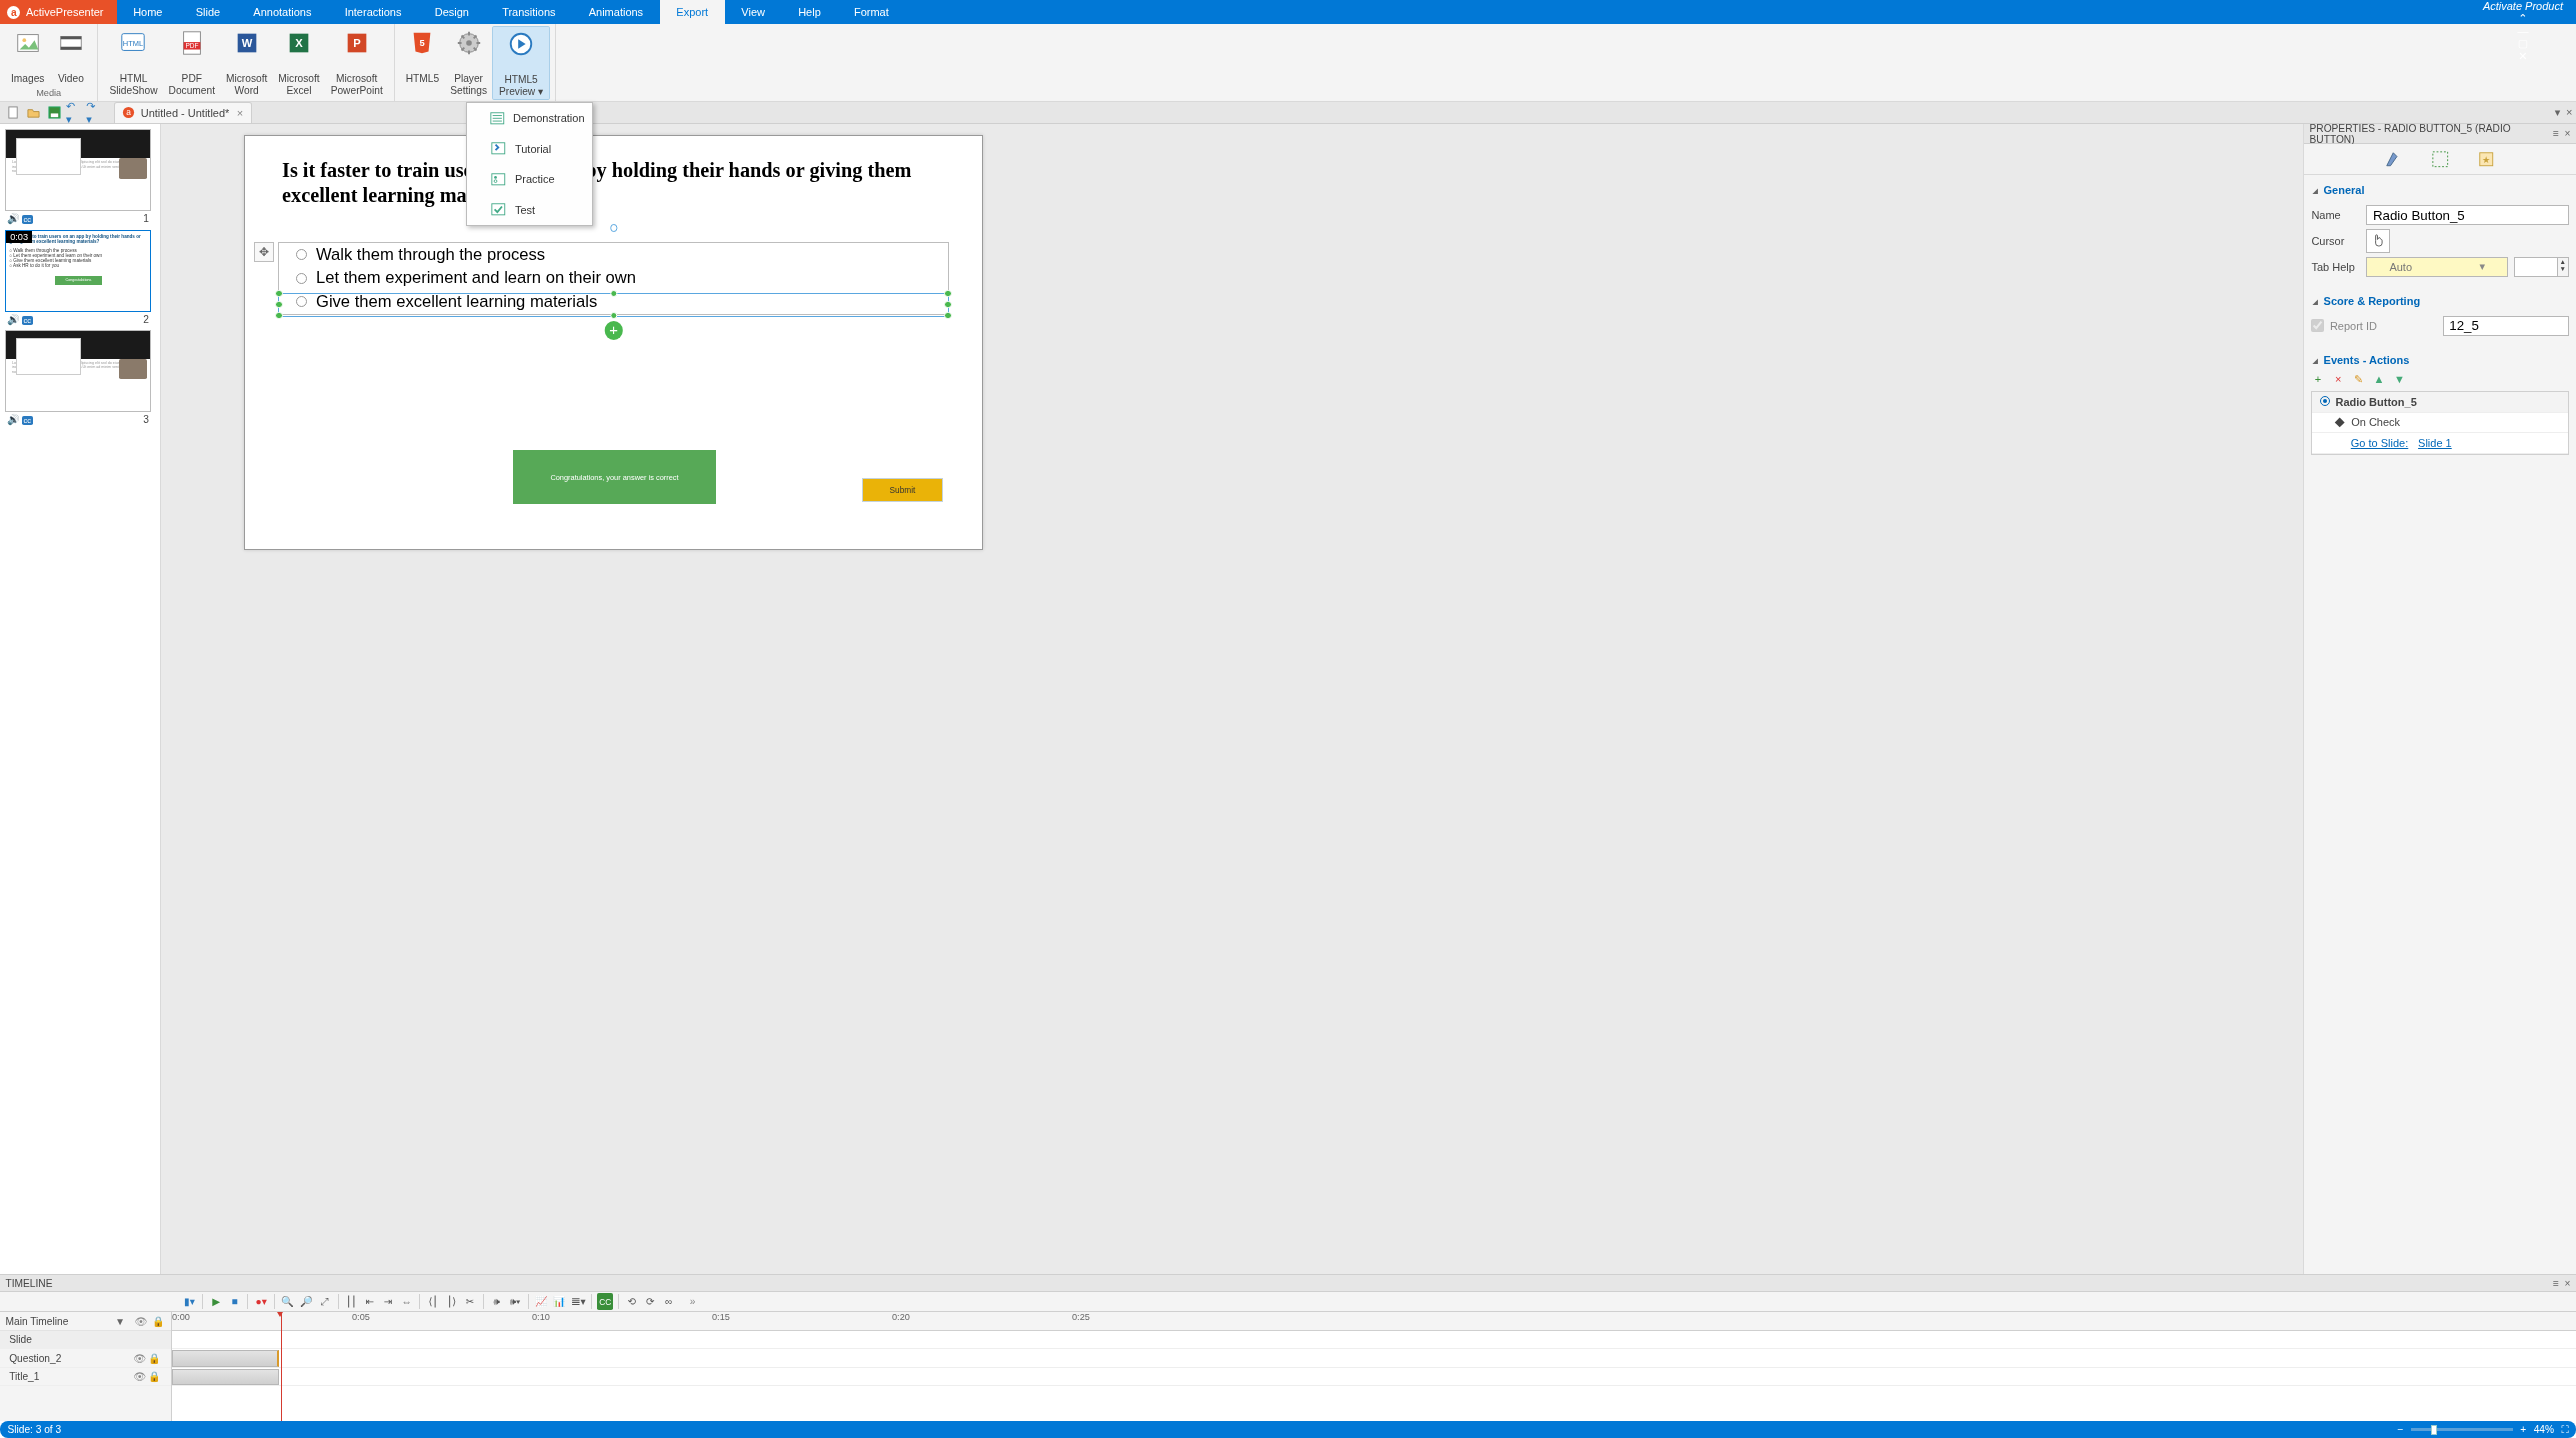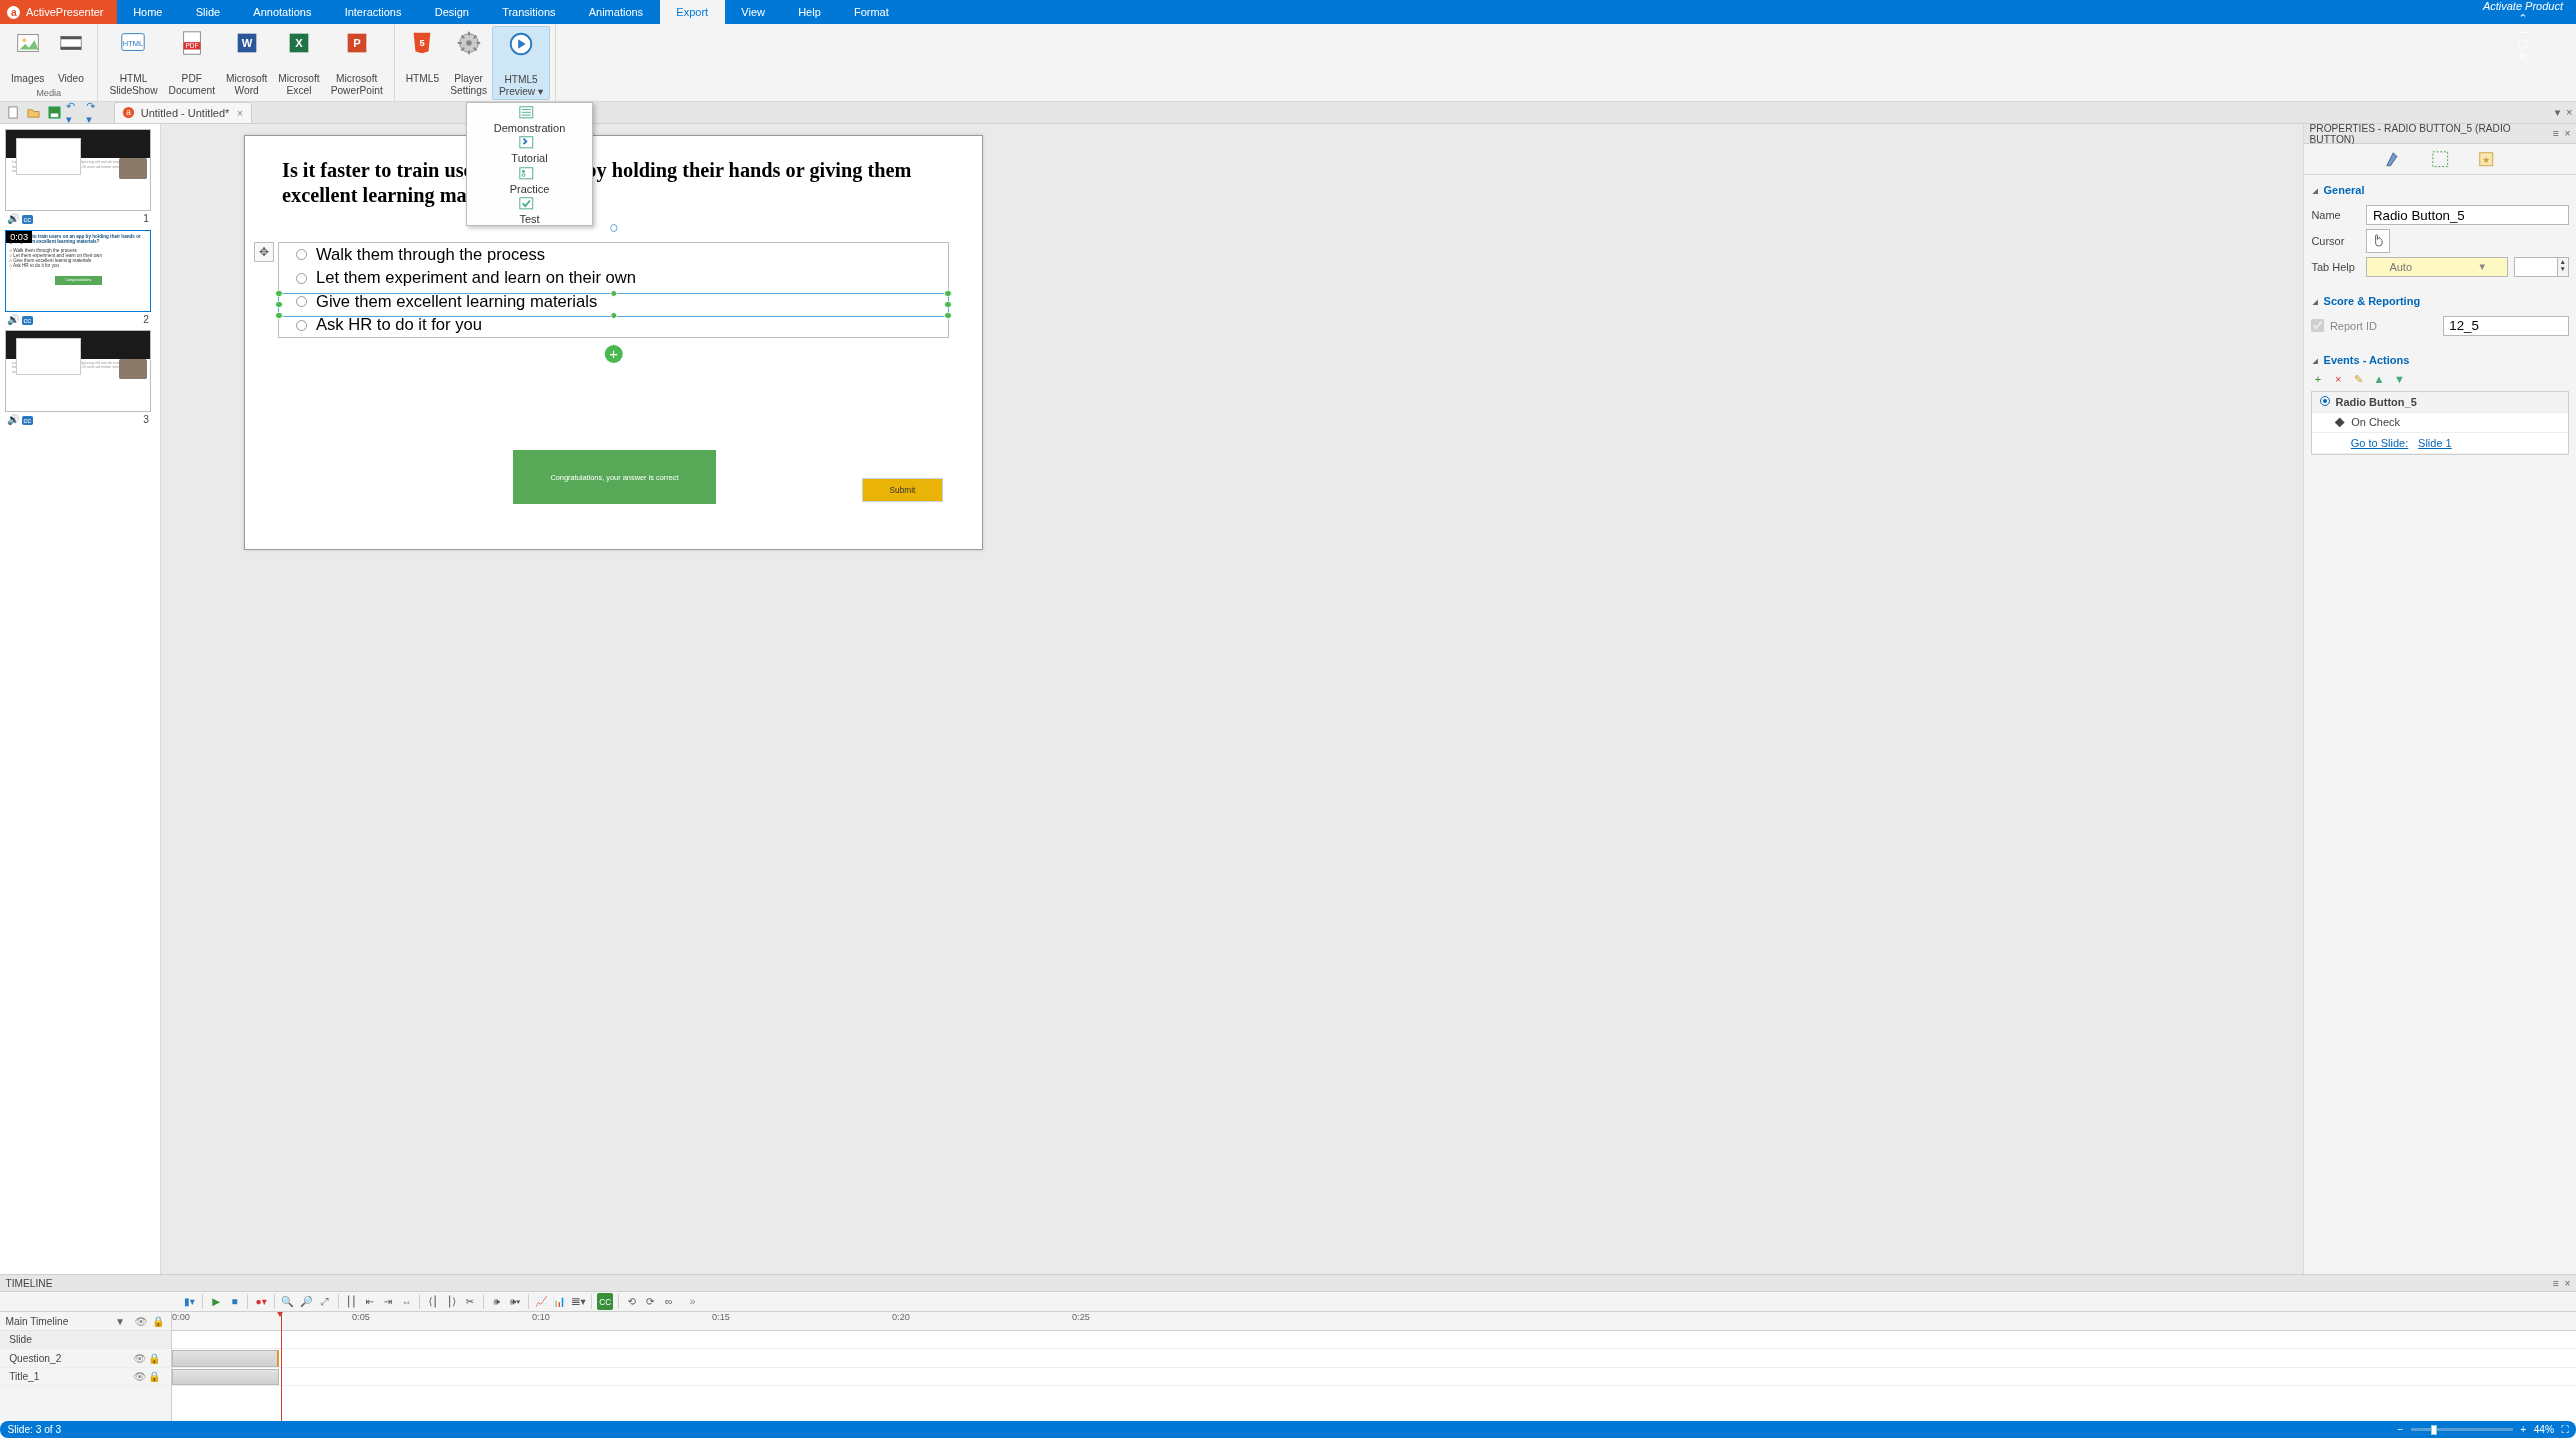--- a/index.html
+++ b/index.html
@@ -33,21 +33,21 @@
 
 .qat { height: 22px; background: #e6e6e6; border-bottom: 0.9px solid #cfcfcf; display: flex; align-items: center; font-size: 11px; color: #444; padding: 0 3.7px; position: relative; }
 .qat .qbtn { width: 16.6px; height: 16.6px; display: flex; align-items: center; justify-content: center; margin: 0 1.8px; cursor: pointer; }
 .qat .doctab { display: flex; align-items: center; margin-left: 9.2px; background: #f6f6f6; border: 0.9px solid #cfcfcf; border-bottom: none; height: 20.3px; padding: 0 7.4px; border-radius: 2.8px 2.8px 0 0; }
 .qat .doctab .apico { width: 13px; height: 13px; margin-right: 5.5px; }
 .qat .doctab .close { margin-left: 7.4px; color: #888; cursor: pointer; }
 .qat .end { margin-left: auto; display:flex; gap:5.5px; color:#666;}
 
 
 .dropdown { position: absolute; left: 466px; top: 102px; width: 127px; background: #fefefe; border: 0.9px solid #bcbcbc; box-shadow: 1.8px 1.8px 4.6px rgba(0,0,0,.25); z-index: 50; }
-.dropdown .ditem { display: flex; align-items: center; height: 30.5px; padding: 0 3px; font-size: 11px; color: #333; cursor: pointer; flex-direction: column; }
+.dropdown .ditem { display: flex; align-items: center; height: 30.5px; padding: 0 22px; font-size: 11px; color: #333; cursor: pointer; }
 .dropdown .ditem .di { width: 18.5px; height: 18.5px; margin-right: 7.4px; display:flex;align-items:center;justify-content:center;}
 
 
 .workspace { position: absolute; left: 0; right: 0; top: 124px; bottom: 163px; display: flex; background: #fff; }
 
 
 .slides { width: 161px; background: #fff; border-right: 0.9px solid #d9d9d9; padding: 3.7px; overflow: hidden; }
 .thumb { margin: 1.8px 5.5px 5.5px 1.8px; }
 .thumb .tbox { width: 146px; height: 82px; border: 0.9px solid #bcbcbc; background: #fff; position: relative; overflow: hidden; }
 .thumb .tbox.sel { border: 1.8px solid #0178d6; }
@@ -401,21 +401,20 @@
     </div>
 
   <div class="canvas-wrap">
     <div class="canvas">
       <div class="qtitle">Is it faster to train users on an app by holding their hands or giving them excellent learning materials?</div>
       <div class="answers" id="answers">
         <div class="move-h">✥</div>
       <div class="ans">Walk them through the process</div>
           <div class="ans">Let them experiment and learn on their own</div>
           <div class="ans">Give them excellent learning materials</div>
-          <div class="ans">Ask HR to do it for you</div>
           <div class="selbox" style="left: -0.9px; right: -0.9px; top: 50px; height: 24px;">
             <div class="handle" style="left: -3.7px; top: -3.7px;"></div>
             <div class="handle" style="left: 50%; top: -3.7px; transform: translateX(-50%);"></div>
             <div class="handle" style="left: calc(100% - 3.7px); top: -3.7px;"></div>
             <div class="handle" style="left: -3.7px; top: calc(100% - 3.7px);"></div>
             <div class="handle" style="left: 50%; top: calc(100% - 3.7px); transform: translateX(-50%);"></div>
             <div class="handle" style="left: calc(100% - 3.7px); top: calc(100% - 3.7px);"></div>
             <div class="handle" style="left: -3.7px; top: calc(50% - 3.7px);"></div>
             <div class="handle" style="left: calc(100% - 3.7px); top: calc(50% - 3.7px);"></div>
           </div>

